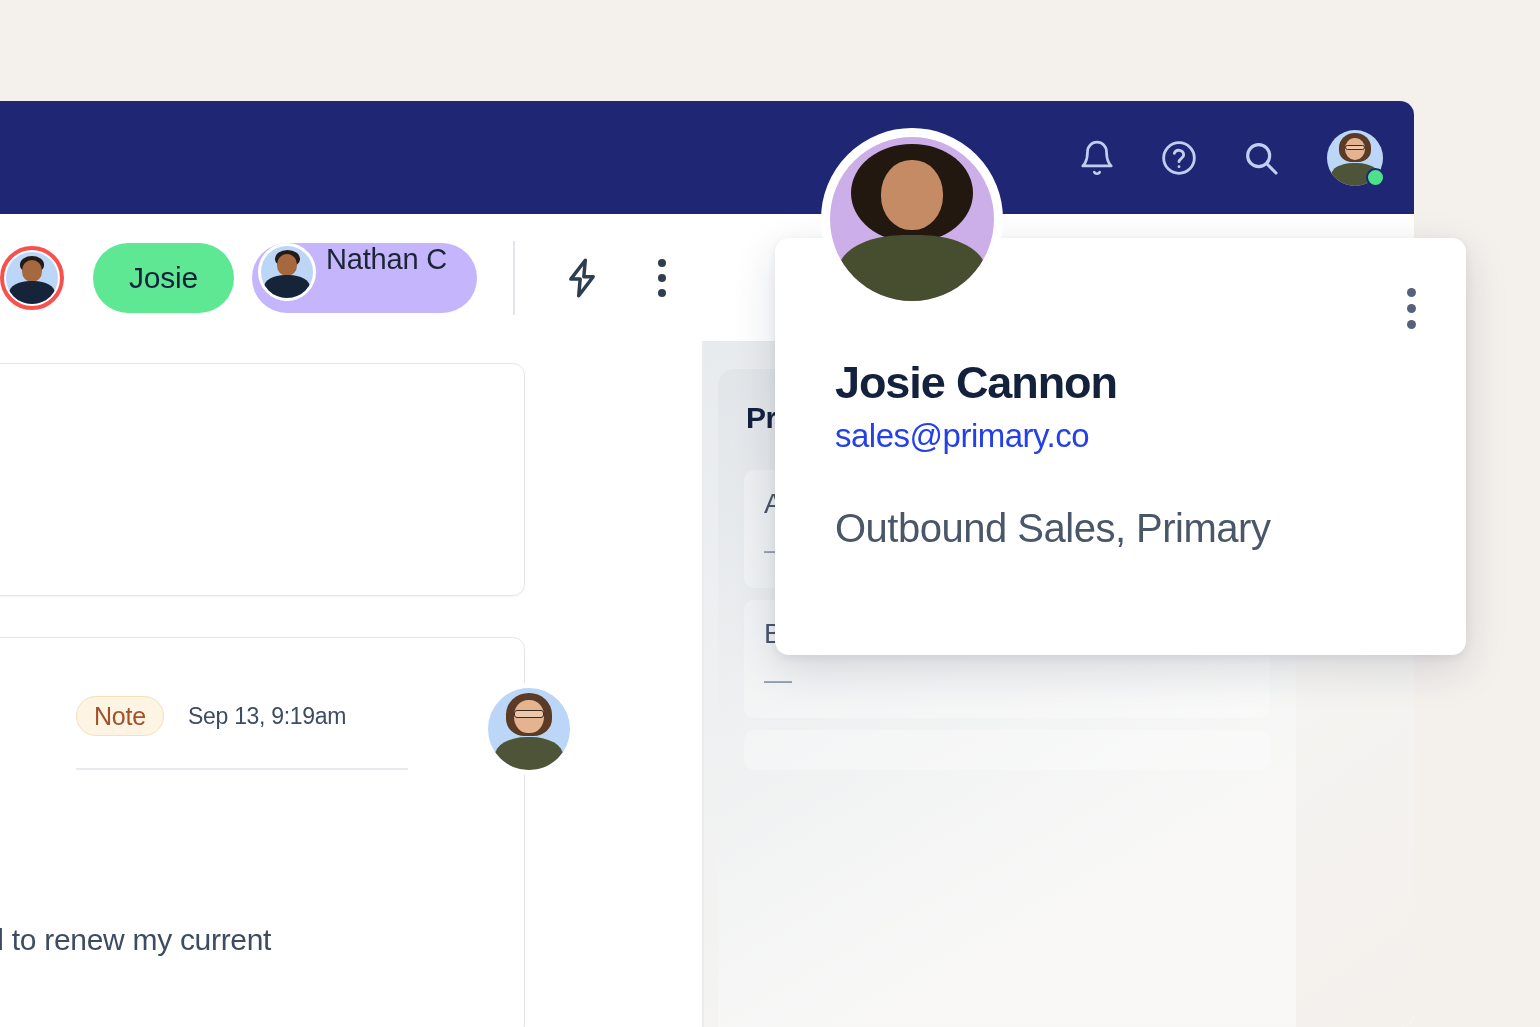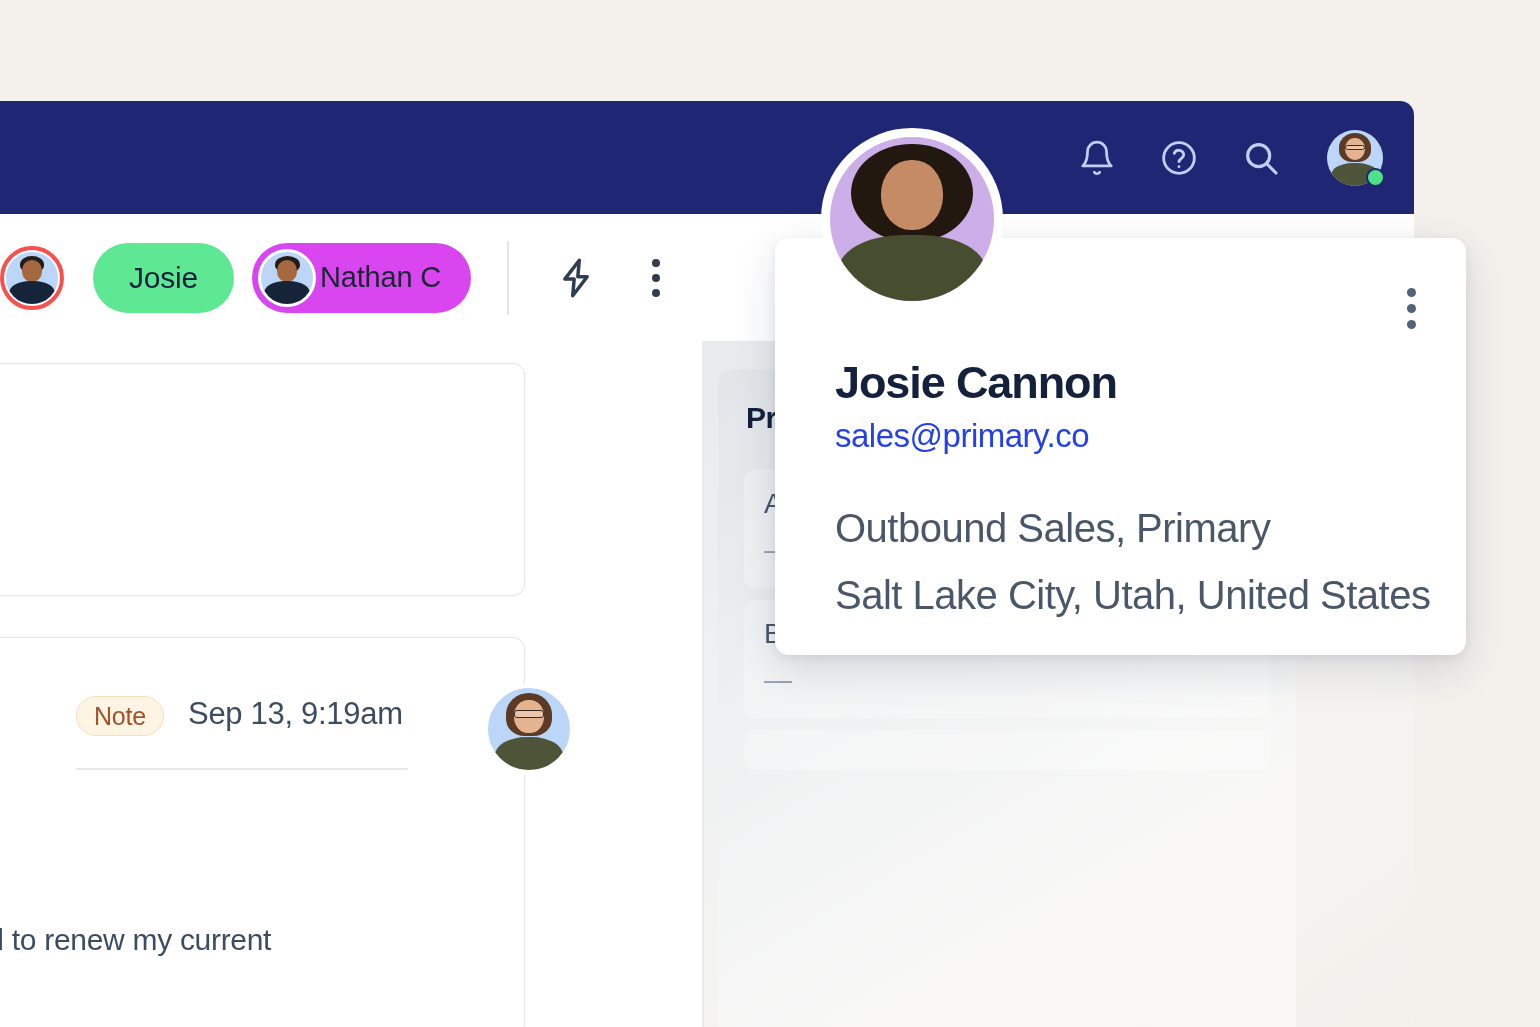--- a/index.html
+++ b/index.html
@@ -135,24 +135,23 @@
     letter-spacing: -0.2px;
     cursor: pointer;
     flex: none;
   }
 
   .pill-owner {
     margin-left: 18px;
     height: 70px;
     padding: 0 30px 0 6px;
     border-radius: 35px;
-    background: #d946ef;
-    display: flex;
-    align-items: center;
-    gap: 4px;
+    background: #c4b5fd;
+    display: flex;
+    gap: 10px;
     cursor: pointer;
     flex: none;
   }
   .pill-owner .oav {
     width: 58px;
     height: 58px;
     border-radius: 50%;
     background: #bcd6f7;
     border: 3px solid #ffffff;
     overflow: hidden;
@@ -242,39 +241,40 @@
     width: 645px;
     height: 400px;
     margin-left: -120px;
     margin-top: 41px;
     padding: 0 0 0 120px;
     position: relative;
   }
 
   .note-row {
     display: flex;
+    align-items: center;
     padding-top: 58px;
     padding-left: 75px;
   }
   .note-badge {
     height: 40px;
     padding: 0 17px;
     border-radius: 20px;
     background: #fdf4e3;
     border: 1.5px solid #f6e0b6;
     display: flex;
     align-items: center;
     font-size: 25px;
     color: #a2522a;
     letter-spacing: -0.2px;
     cursor: pointer;
   }
   .note-time {
     margin-left: 24px;
-    font-size: 31px;
+    font-size: 23px;
     color: #3d4c63;
     letter-spacing: -0.3px;
     white-space: nowrap;
   }
 
   .note-avatar {
     position: absolute;
     left: 602px;
     top: 45px;
     width: 92px;
@@ -663,18 +663,17 @@
     <div class="card-kebab">
       <i></i>
         <i></i>
         <i></i>
     </div>
 
     <div class="card-body">
       <div class="contact-name">Josie Cannon</div>
       <a class="contact-email">sales@primary.co</a>
       <div class="contact-meta">Outbound Sales, Primary</div>
-      <div class="contact-meta" style="margin-top:4px;">Salt Lake City, Utah, United States</div>
     </div>
 
   </div>
 
 </div>
 
 </body></html>

